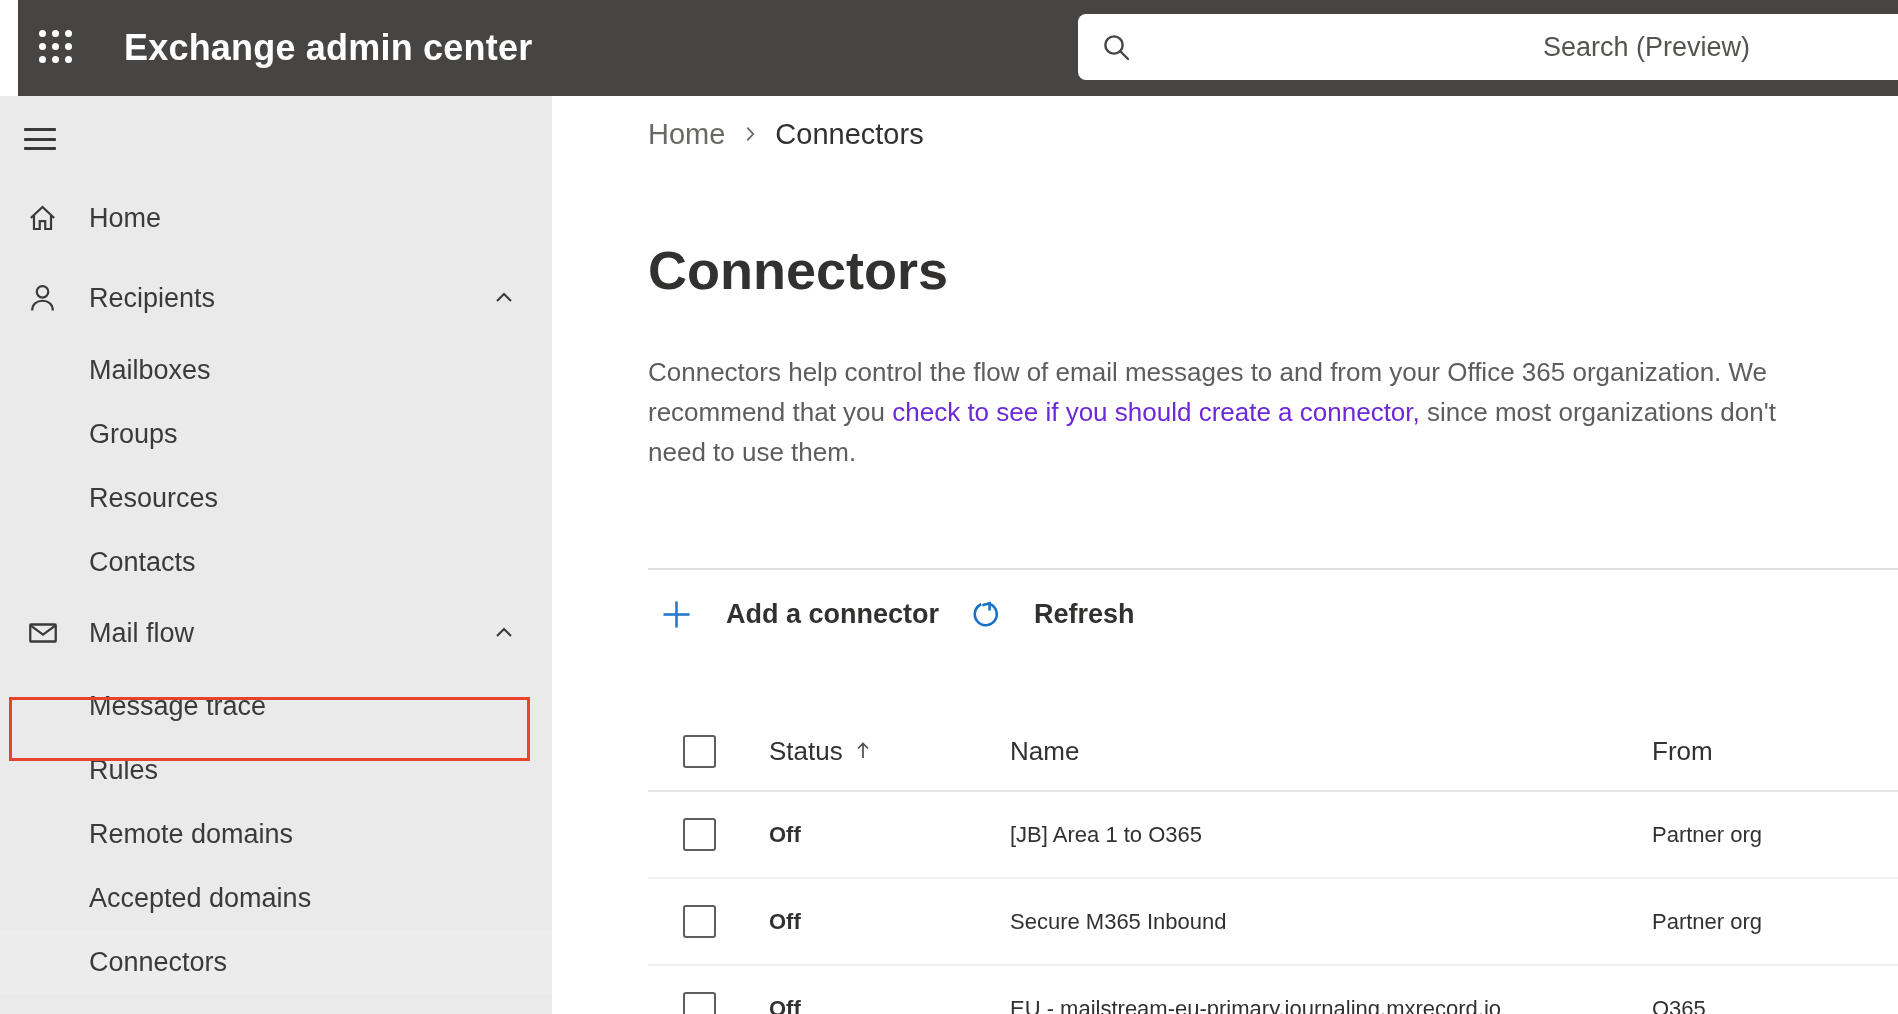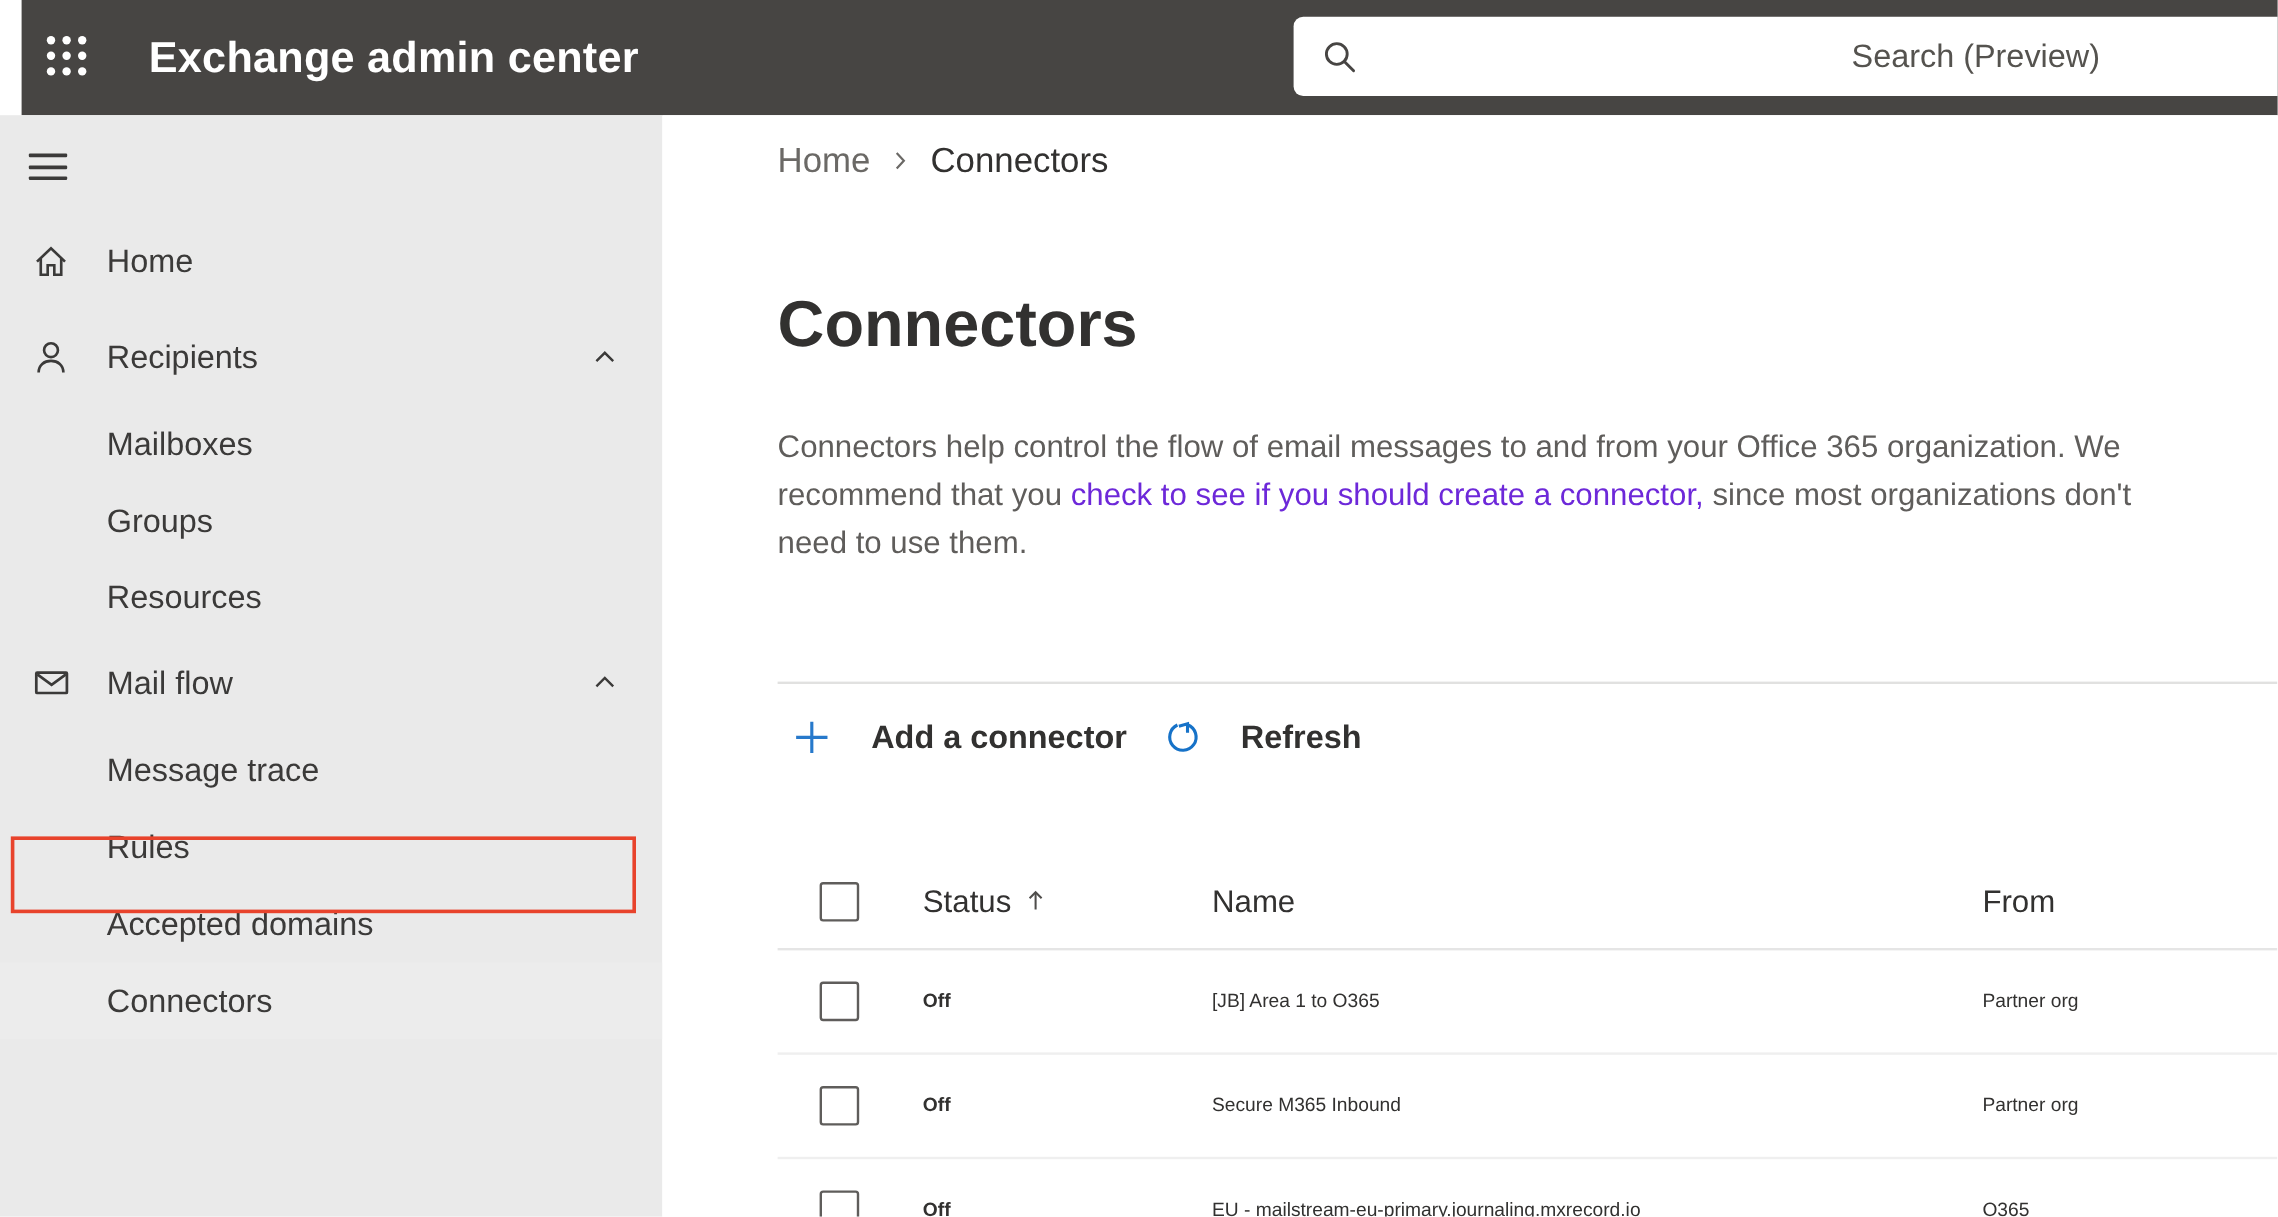--- a/index.html
+++ b/index.html
@@ -59,21 +59,21 @@
   .tb-btn{display:flex;align-items:center;font-size:27px;font-weight:600;color:#323130;cursor:pointer;gap:21px;}
   .tb-btn .tbicon{display:flex;margin-right:12px;}
   .tb-add{padding-left:12px;}
   .tb-refresh{margin-left:30px;}
 
   
   .table{margin-top:72px;}
   .trow{display:grid;grid-template-columns:86px 241px 642px 1fr;align-items:center;
         padding-left:35px;box-sizing:border-box;}
   .thead{height:80px;border-bottom:2px solid #e5e5e5;font-size:26px;color:#323130;}
-  .tbody-row{height:87px;border-bottom:2px solid #efefef;font-size:16px;color:#323130;}
+  .tbody-row{height:87px;border-bottom:2px solid #efefef;font-size:22px;color:#323130;}
   .checkbox{width:33px;height:33px;border:2px solid #5f5d5b;border-radius:3px;background:#ffffff;
             box-sizing:border-box;cursor:pointer;}
   .hcell{display:flex;align-items:center;}
   .sorticon{margin-left:10px;display:flex;}
   .cell-status{font-weight:700;}
 </style>
 </head>
 <body>
 
 <div class="app">
@@ -135,20 +135,23 @@
 
       <div class="nav-item ni-mailboxes">
         <span class="nlabel">Mailboxes</span>
       </div>
       <div class="nav-item">
         <span class="nlabel">Groups</span>
       </div>
       <div class="nav-item">
         <span class="nlabel">Resources</span>
       </div>
+      <div class="nav-item">
+        <span class="nlabel">Contacts</span>
+      </div>
 
       <div class="nav-item ni-mailflow">
         <span class="nicon">
           <svg width="34" height="34" viewBox="0 0 24 24" fill="none" stroke="#3b3a39" stroke-width="1.6">
             <rect x="3" y="6" width="18" height="12" rx="0.5"></rect>
             <polyline points="3.6,7 12,13.2 20.4,7"></polyline>
           </svg>
         </span>
         <span class="nlabel">Mail flow</span>
         <span class="chev">
@@ -156,20 +159,23 @@
             <polyline points="5,15 12,8 19,15"></polyline>
           </svg>
         </span>
       </div>
 
       <div class="nav-item ni-messagetrace">
         <span class="nlabel">Message trace</span>
       </div>
       <div class="nav-item">
         <span class="nlabel">Rules</span>
+      </div>
+      <div class="nav-item">
+        <span class="nlabel">Remote domains</span>
       </div>
       <div class="nav-item">
         <span class="nlabel">Accepted domains</span>
       </div>
       <div class="nav-item ni-connectors">
         <span class="nlabel">Connectors</span>
       </div>
     </div>
 
     <div class="annot annot-mailflow"></div>

